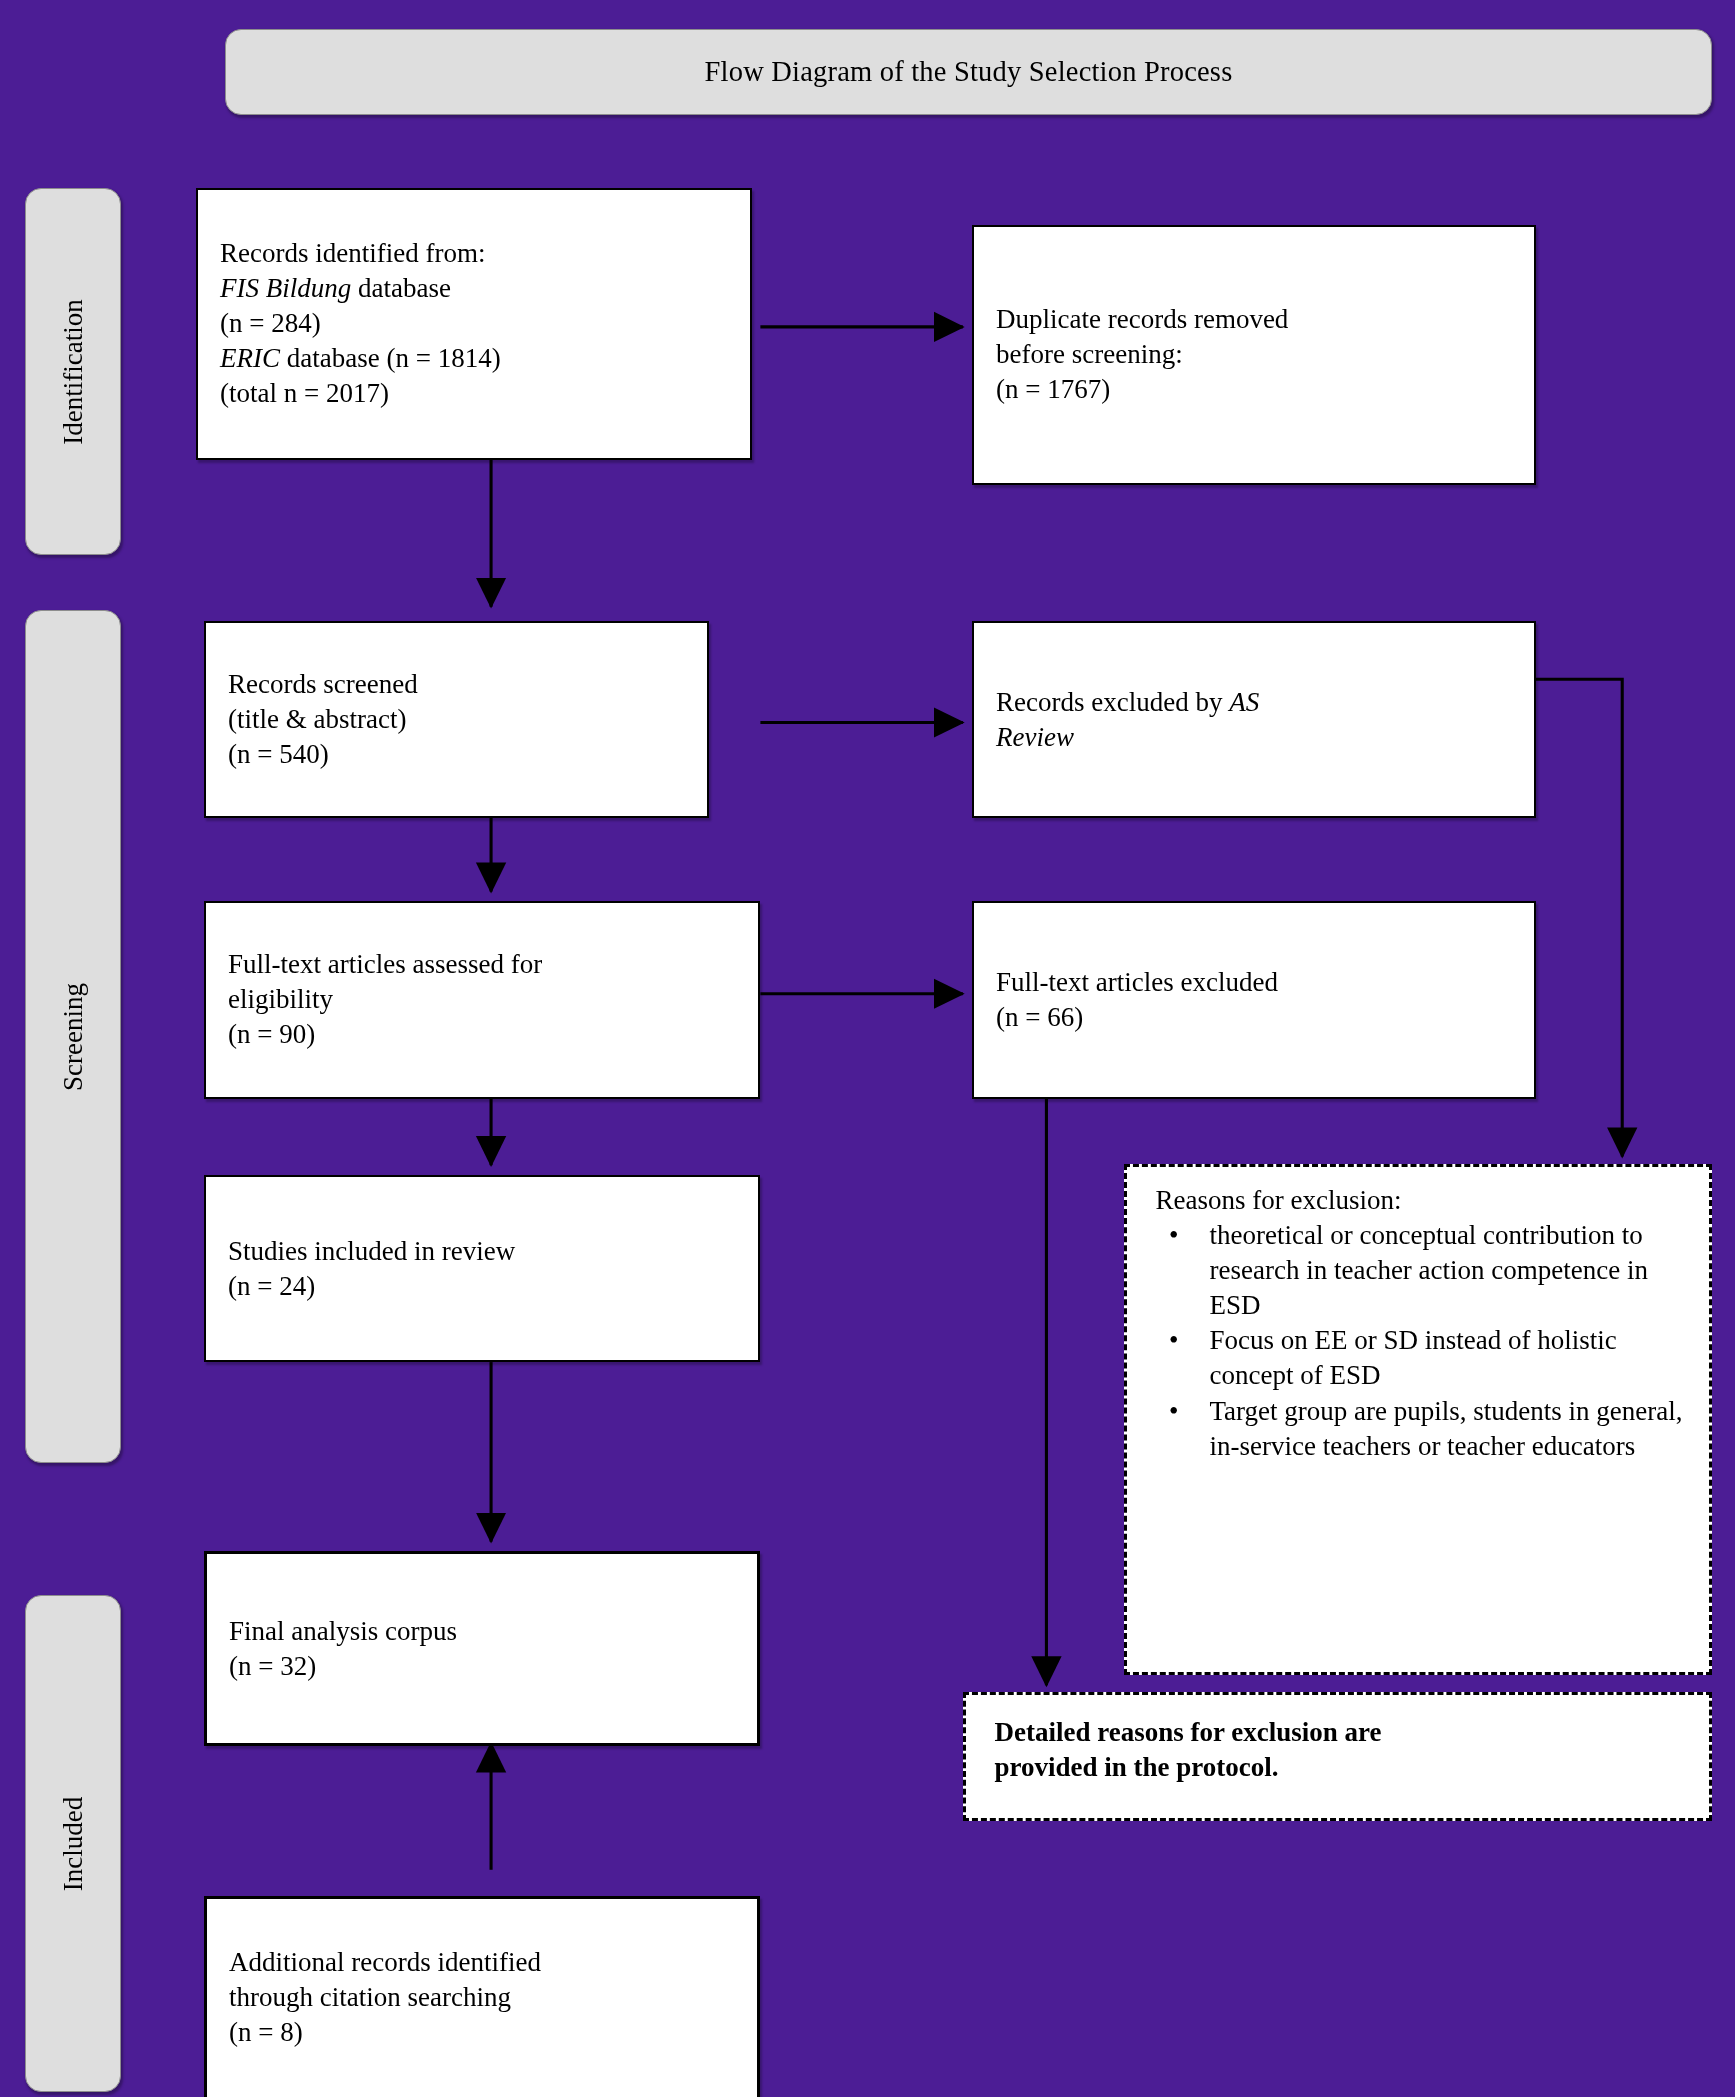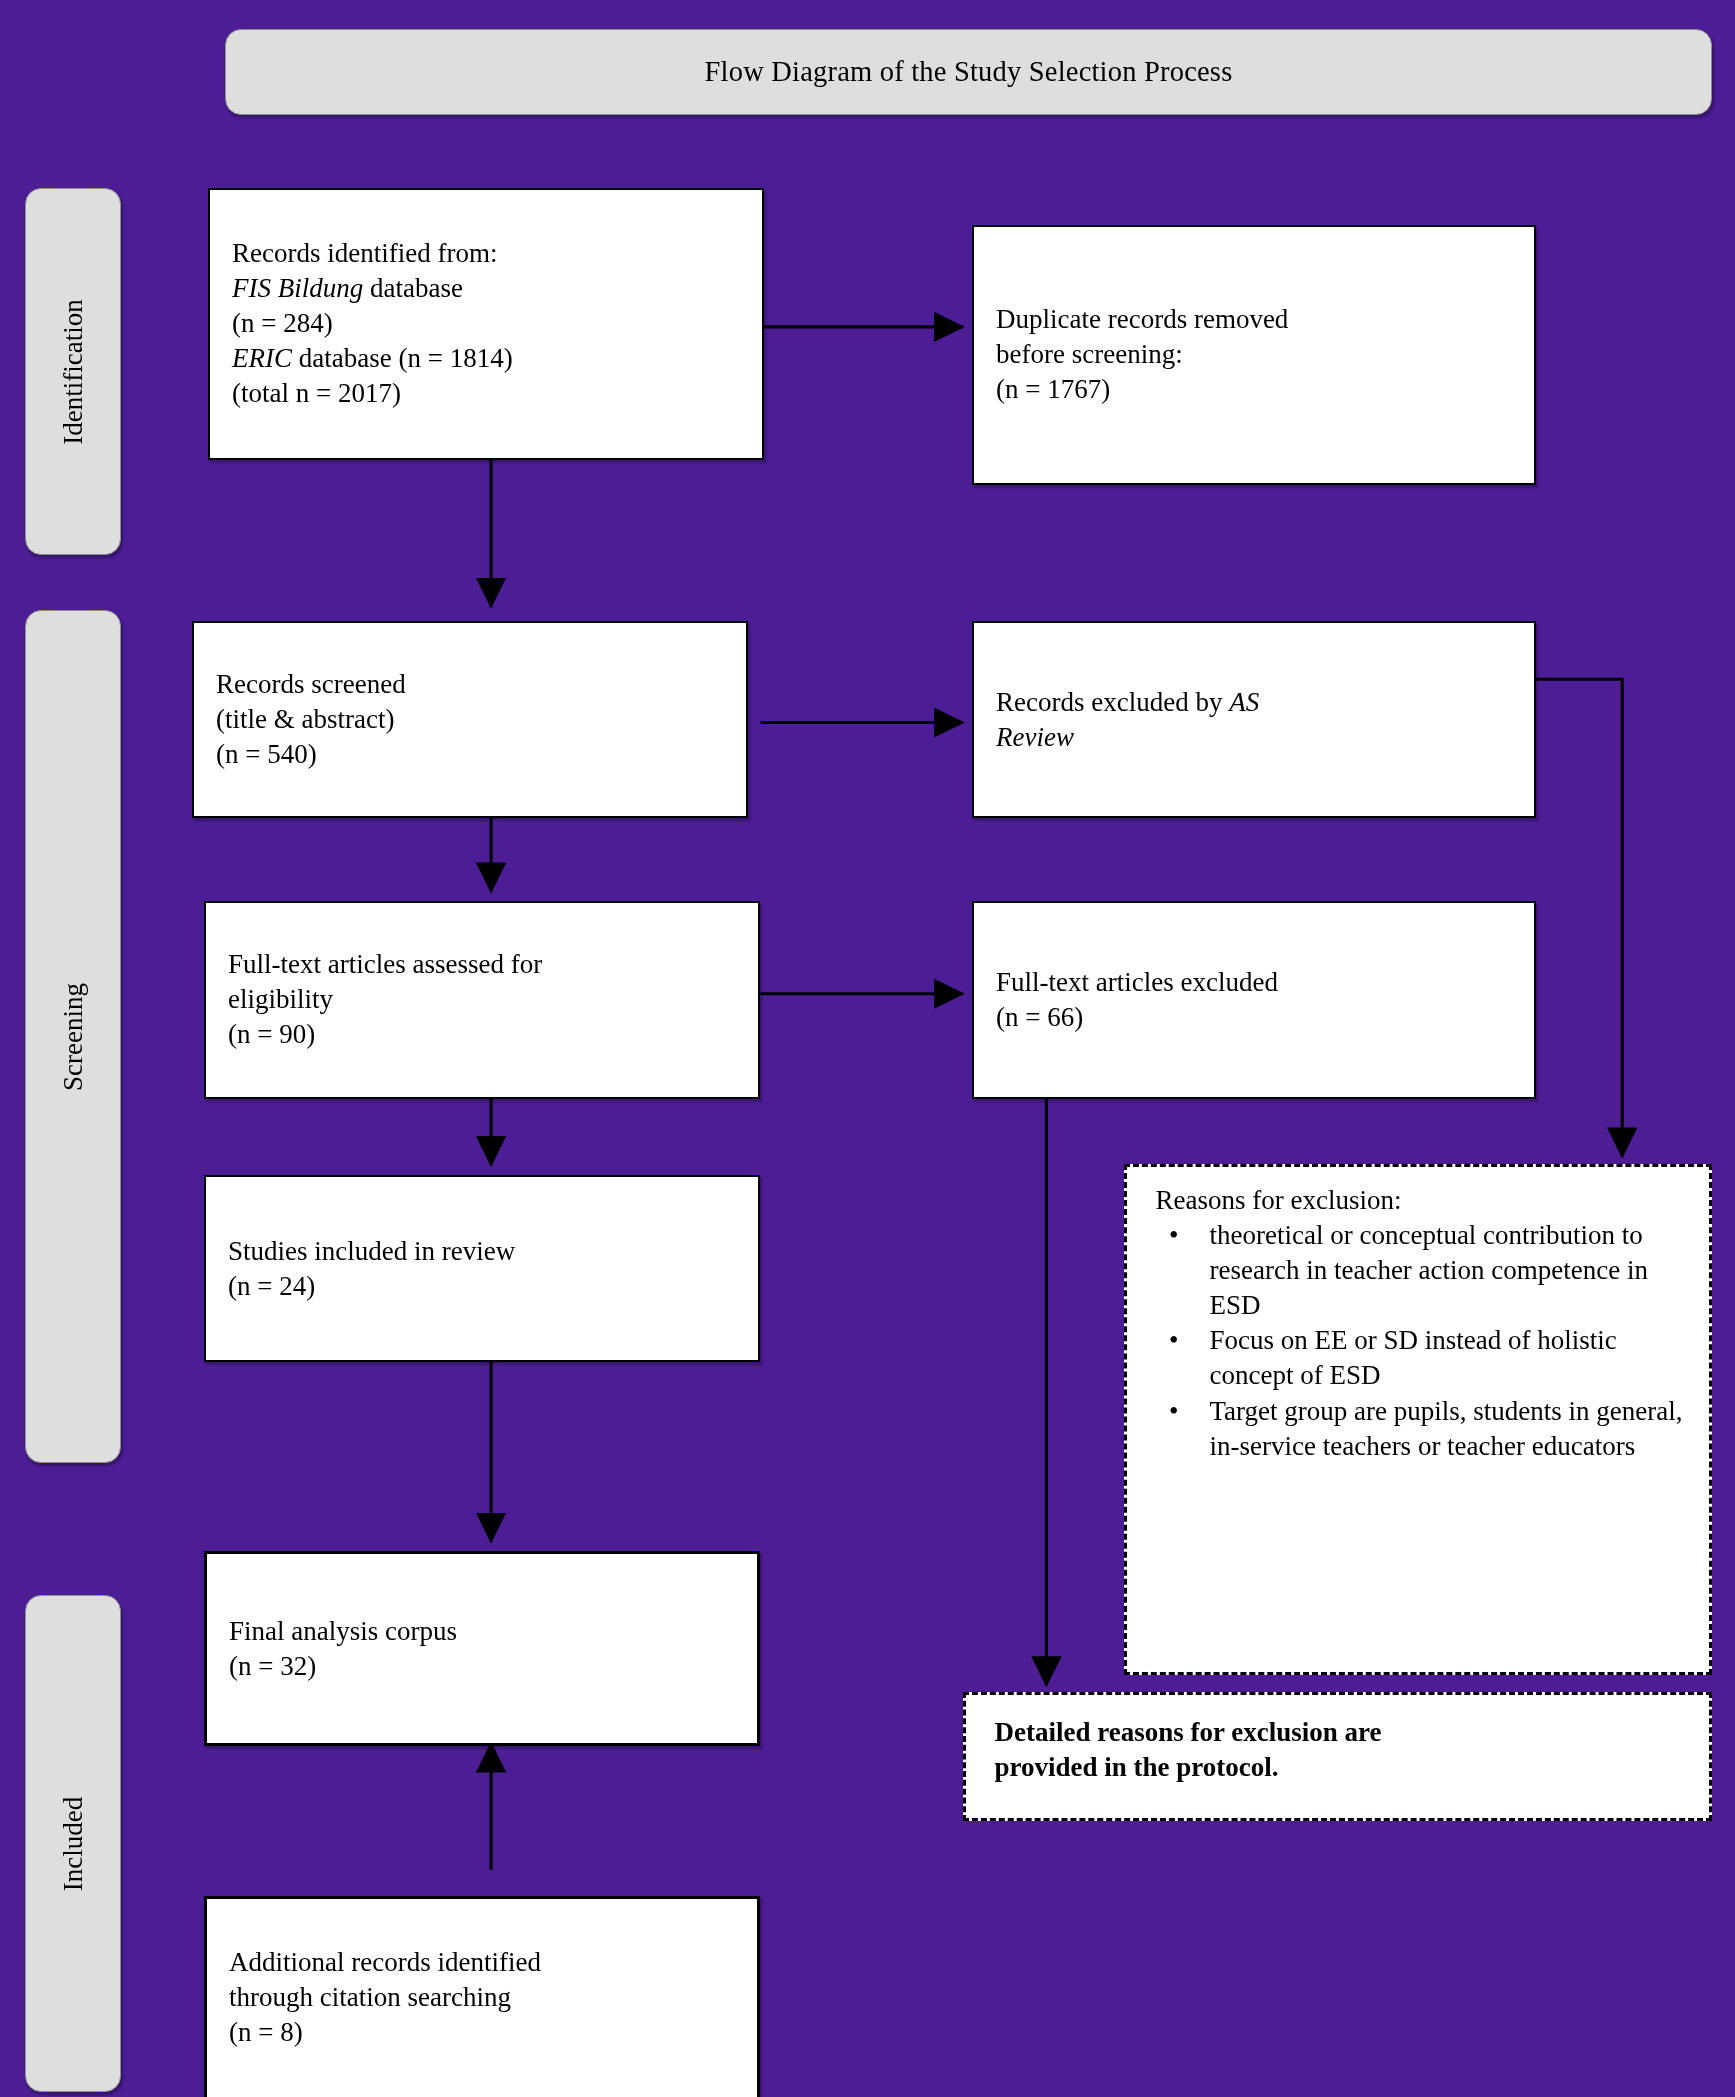--- a/index.html
+++ b/index.html
@@ -100,31 +100,31 @@
 
     <path d="M793,1775 L793,1882" stroke="#000" stroke-width="5" fill="none" marker-end="url(#ah)"></path>
 
     <path d="M1690,1775 L1690,2722" stroke="#000" stroke-width="5" fill="none" marker-end="url(#ah)"></path>
 
     <path d="M793,2200 L793,2490" stroke="#000" stroke-width="5" fill="none" marker-end="url(#ah)"></path>
 
     <path d="M793,3020 L793,2816" stroke="#000" stroke-width="5" fill="none" marker-end="url(#ah)"></path>
   </svg>
 
-  <div class="box" style="left:208px;top:188px;width:556px;height:272px;">
+  <div class="box" style="left:196px;top:188px;width:556px;height:272px;">
     <div class="txt">
       <div>Records identified from:</div>
       <div><i>FIS Bildung</i><span> database</span></div>
       <div>(n = 284)</div>
       <div><i>ERIC</i><span> database (n = 1814)</span></div>
       <div>(total n = 2017)</div>
     </div>
   </div>
 
-  <div class="box" style="left:192px;top:621px;width:556px;height:197px;">
+  <div class="box" style="left:204px;top:621px;width:505px;height:197px;">
     <div class="txt">
       <div>Records screened</div>
       <div>(title &amp; abstract)</div>
       <div>(n = 540)</div>
     </div>
   </div>
 
   <div class="box" style="left:204px;top:901px;width:556px;height:198px;">
     <div class="txt">
       <div>Full-text articles assessed for</div>

